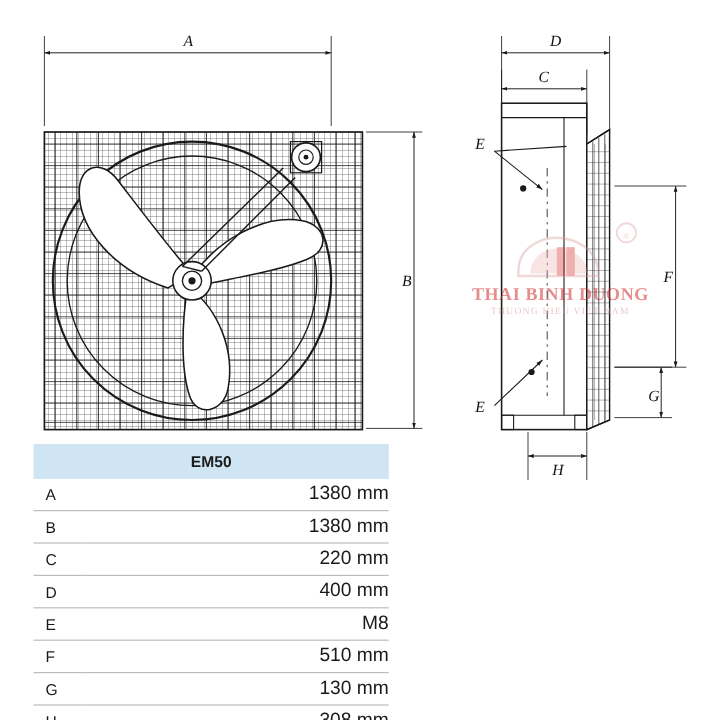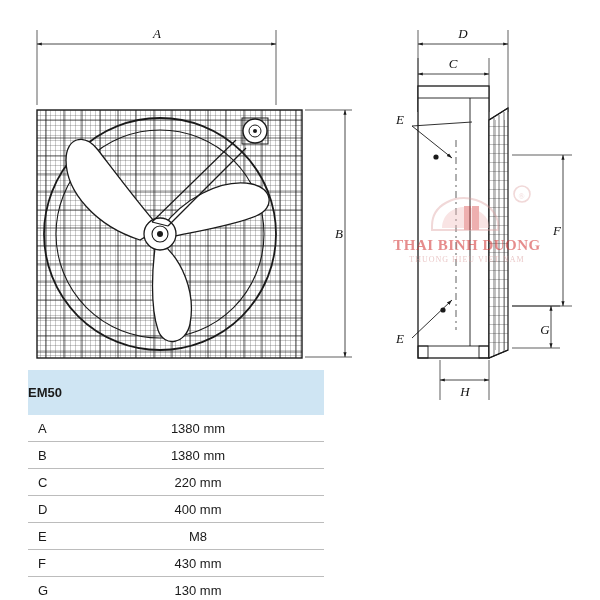--- a/index.html
+++ b/index.html
@@ -25,32 +25,32 @@
   .spec-table td{
     border-bottom:1px solid #bcbcbc;
     height:26px;
     padding:0;
     vertical-align:middle;
   }
   .spec-table tr.header td{
     background:#cfe5f3;
     border-bottom:1px solid #cfe5f3;
     font-weight:bold;
-    text-align:left;
-    height:44px;
+    text-align:center;
+    height:28px;
   }
   .spec-table td.key{
     width:34px;
     padding-left:10px;
     text-align:left;
     font-size:13px;
   }
   .spec-table td.val{
-    text-align:center;
-    font-size:13px;
+    text-align:right;
+    font-size:16px;
   }
   
   .watermark{
     position:absolute;
     left:372px;top:176px;
     width:190px;height:96px;
     opacity:0.55;
     pointer-events:none;
   }
   .wm-text1{
@@ -295,21 +295,21 @@
       <tr>
         <td class="key">D</td>
         <td class="val">400 mm</td>
       </tr>
       <tr>
         <td class="key">E</td>
         <td class="val">M8</td>
       </tr>
       <tr>
         <td class="key">F</td>
-        <td class="val">430 mm</td>
+        <td class="val">510 mm</td>
       </tr>
       <tr>
         <td class="key">G</td>
         <td class="val">130 mm</td>
       </tr>
       <tr>
         <td class="key">H</td>
         <td class="val">308 mm</td>
       </tr>
     </tbody>

